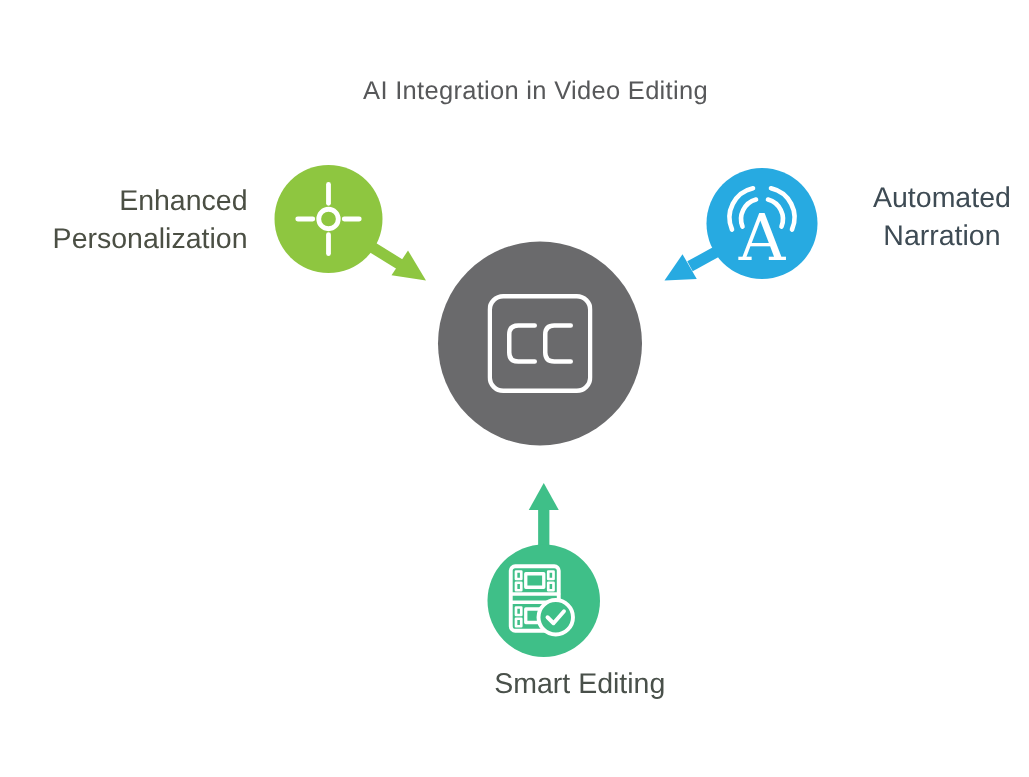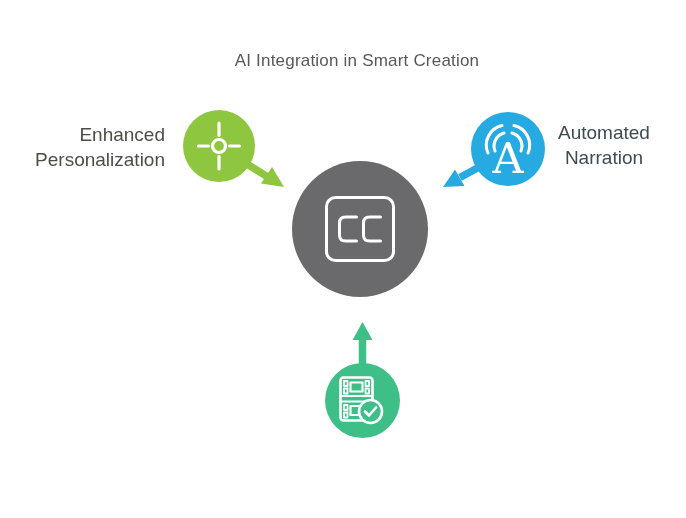--- a/index.html
+++ b/index.html
@@ -53,31 +53,32 @@
     stroke: #ffffff;
     stroke-linecap: round;
     stroke-linejoin: round;
   }
   .label {
     position: absolute;
     font-size: 19px;
     line-height: 25px;
     white-space: pre-line;
     z-index: 3;
+    margin-left: 24px;
   }
   .label-left   { top: 122px; right: 521px; text-align: right;  color: var(--c-label_left,  #4b4f44); }
   .label-right  { top: 120px; left: 558px;  text-align: center;   color: var(--c-label_right, #3e4b54); }
   .label-bottom { top: 444px; left: 260px;  width: 205px; text-align: center; color: var(--c-label_bottom, #49504a); }
 </style>
 </head>
 <body>
 
 <div class="canvas">
 
-  <div class="title">AI Integration in Smart Creation</div>
+  <div class="title">AI Integration in Video Editing</div>
 
   <svg class="arrows" width="686" height="518" viewBox="0 0 686 518" aria-hidden="true">
     <g class="arrow-green">
       <line x1="246" y1="163.5" x2="267" y2="176.5"></line>
       <polygon points="284,187 261,183.5 272,167"></polygon>
     </g>
     <g class="arrow-blue">
       <line x1="481" y1="166" x2="460" y2="177.5"></line>
       <polygon points="443,187 455,169.5 464.5,186"></polygon>
     </g>
@@ -130,14 +131,15 @@
       <rect class="icon-stroke" x="31.5" y="16.5" width="3.5" height="5" stroke-width="1.8"></rect>
       <circle cx="36.5" cy="39.5" r="11.5" fill="var(--c-emerald, #3fbf88)" stroke="#ffffff" stroke-width="2.6"></circle>
       <path class="icon-stroke" stroke-width="2.6" d="M 31 39.5 L 35 43.5 L 42 35.5"></path>
     </svg>
   </div>
 
   <div class="label label-left">Enhanced
 Personalization</div>
   <div class="label label-right">Automated
 Narration</div>
+  <div class="label label-bottom">Smart Editing</div>
 
 </div>
 
 </body></html>

